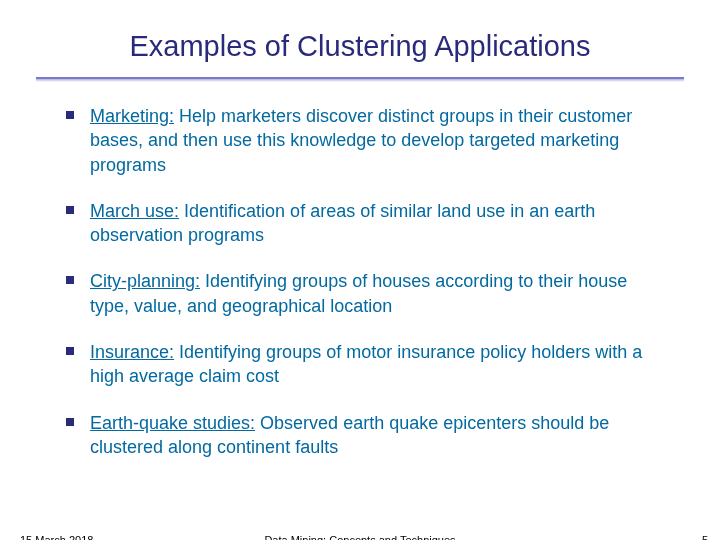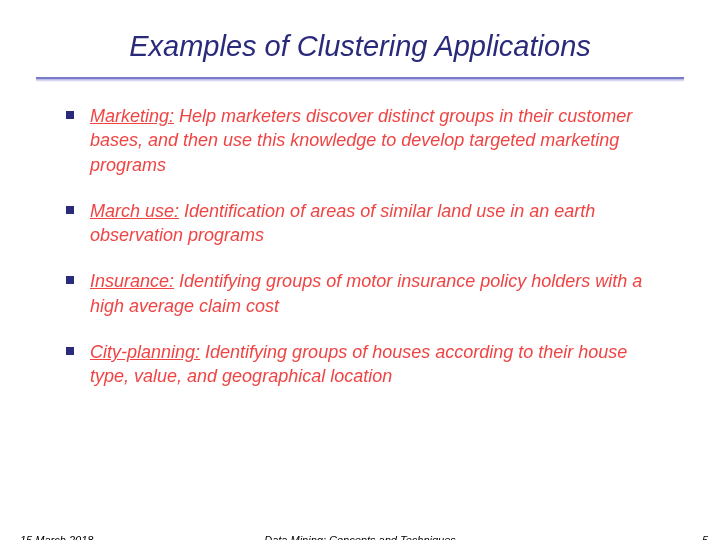--- a/index.html
+++ b/index.html
@@ -1,15 +1,15 @@
 <!DOCTYPE html>
 <html><head>
 <meta charset="utf-8">
 <style>
-  * { box-sizing: border-box; margin: 0; padding: 0; font-style: italic; }
+  * { box-sizing: border-box; margin: 0; padding: 0; }
   html, body { width: 720px; height: 540px; overflow: hidden; }
   body {
     background: #ffffff;
     font-family: Verdana, Geneva, sans-serif;
     color: #000;
     position: relative;
   }
   .slide {
     width: 720px;
     height: 540px;
@@ -39,21 +39,21 @@
   .bullets {
     list-style: none;
     padding-left: 12px;
   }
   .bullets li {
     position: relative;
     padding-left: 28px;
     margin-bottom: 22px;
     font-size: 18px;
     line-height: 1.35;
-    color: #ef4444;
+    color: #0369a1;
   }
   .bullets li::before {
     content: "";
     position: absolute;
     left: 4px;
     top: 7px;
     width: 8px;
     height: 8px;
     background: #2a2a7a;
   }
@@ -86,24 +86,27 @@
   </div>
 
   <ul class="bullets">
     <li>
       <span class="term">Marketing:</span><span> Help marketers discover distinct groups in their customer bases, and then use this knowledge to develop targeted marketing programs</span>
     </li>
     <li>
       <span class="term">March use:</span><span> Identification of areas of similar land use in an earth observation programs</span>
     </li>
     <li>
+      <span class="term">City-planning:</span><span> Identifying groups of houses according to their house type, value, and geographical location</span>
+    </li>
+    <li>
       <span class="term">Insurance:</span><span> Identifying groups of motor insurance policy holders with a high average claim cost</span>
     </li>
     <li>
-      <span class="term">City-planning:</span><span> Identifying groups of houses according to their house type, value, and geographical location</span>
+      <span class="term">Earth-quake studies:</span><span> Observed earth quake epicenters should be clustered along continent faults</span>
     </li>
   </ul>
 
   <div class="footer">
     <span class="footer-date">15 March 2018</span>
     <span class="footer-center">Data Mining: Concepts and Techniques</span>
     <span class="footer-pg">5</span>
   </div>
 
 </div>

